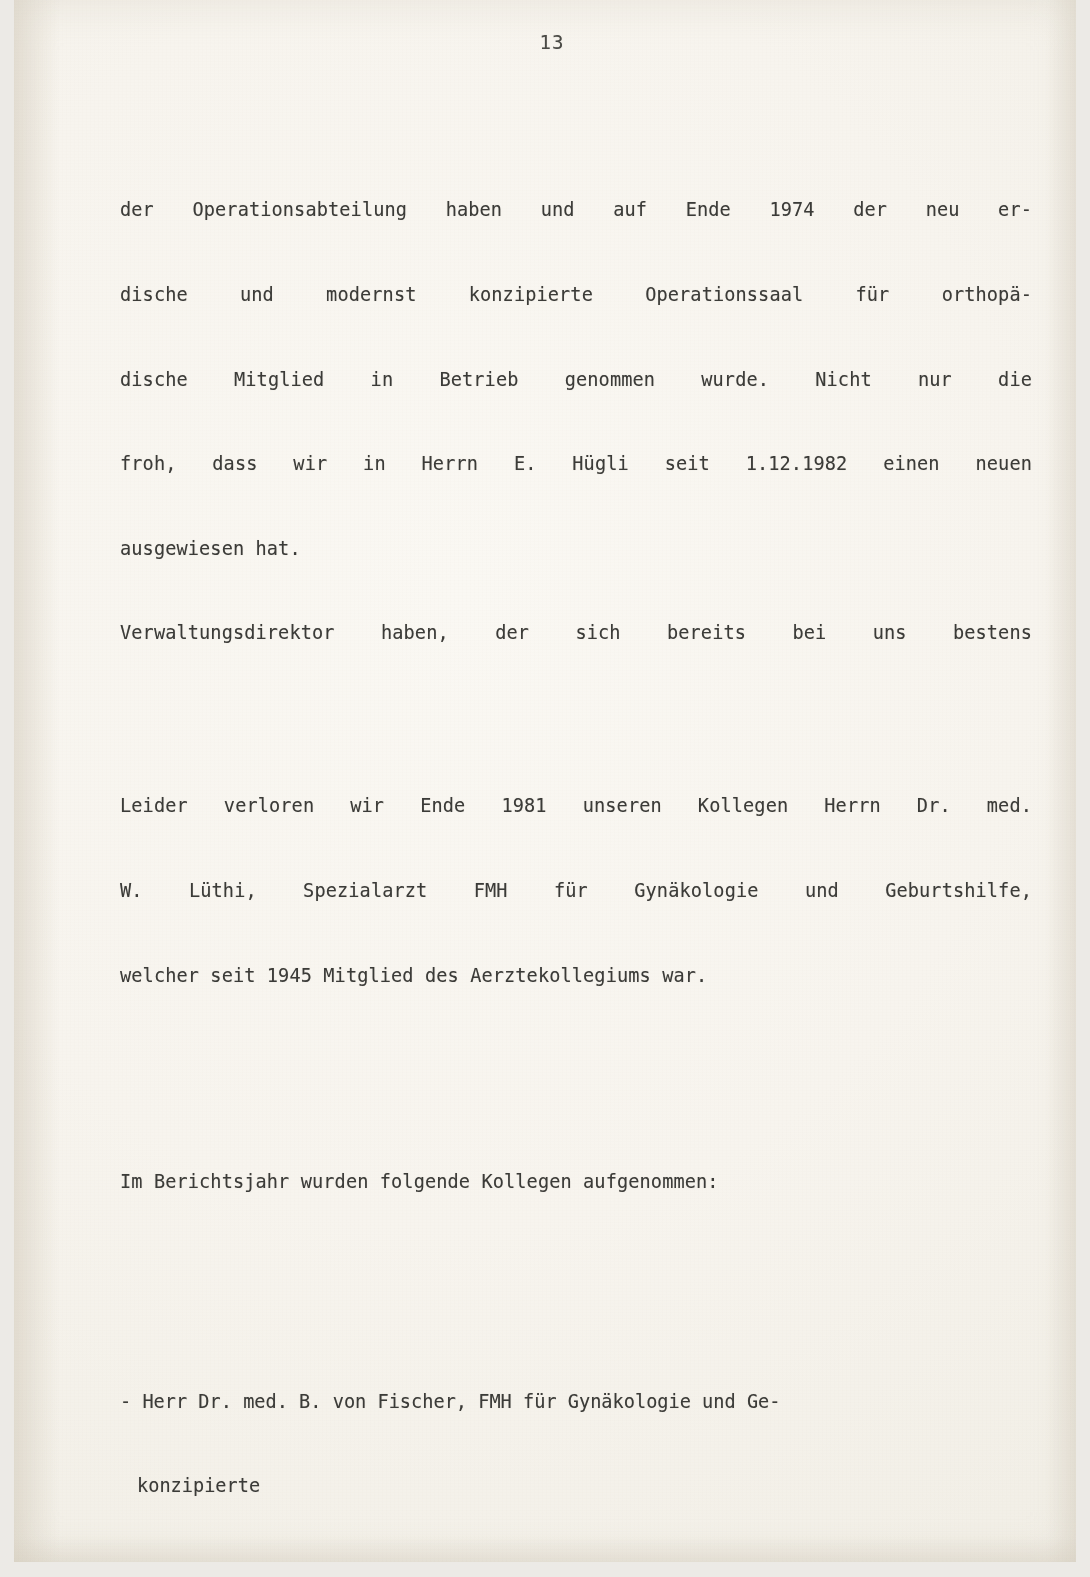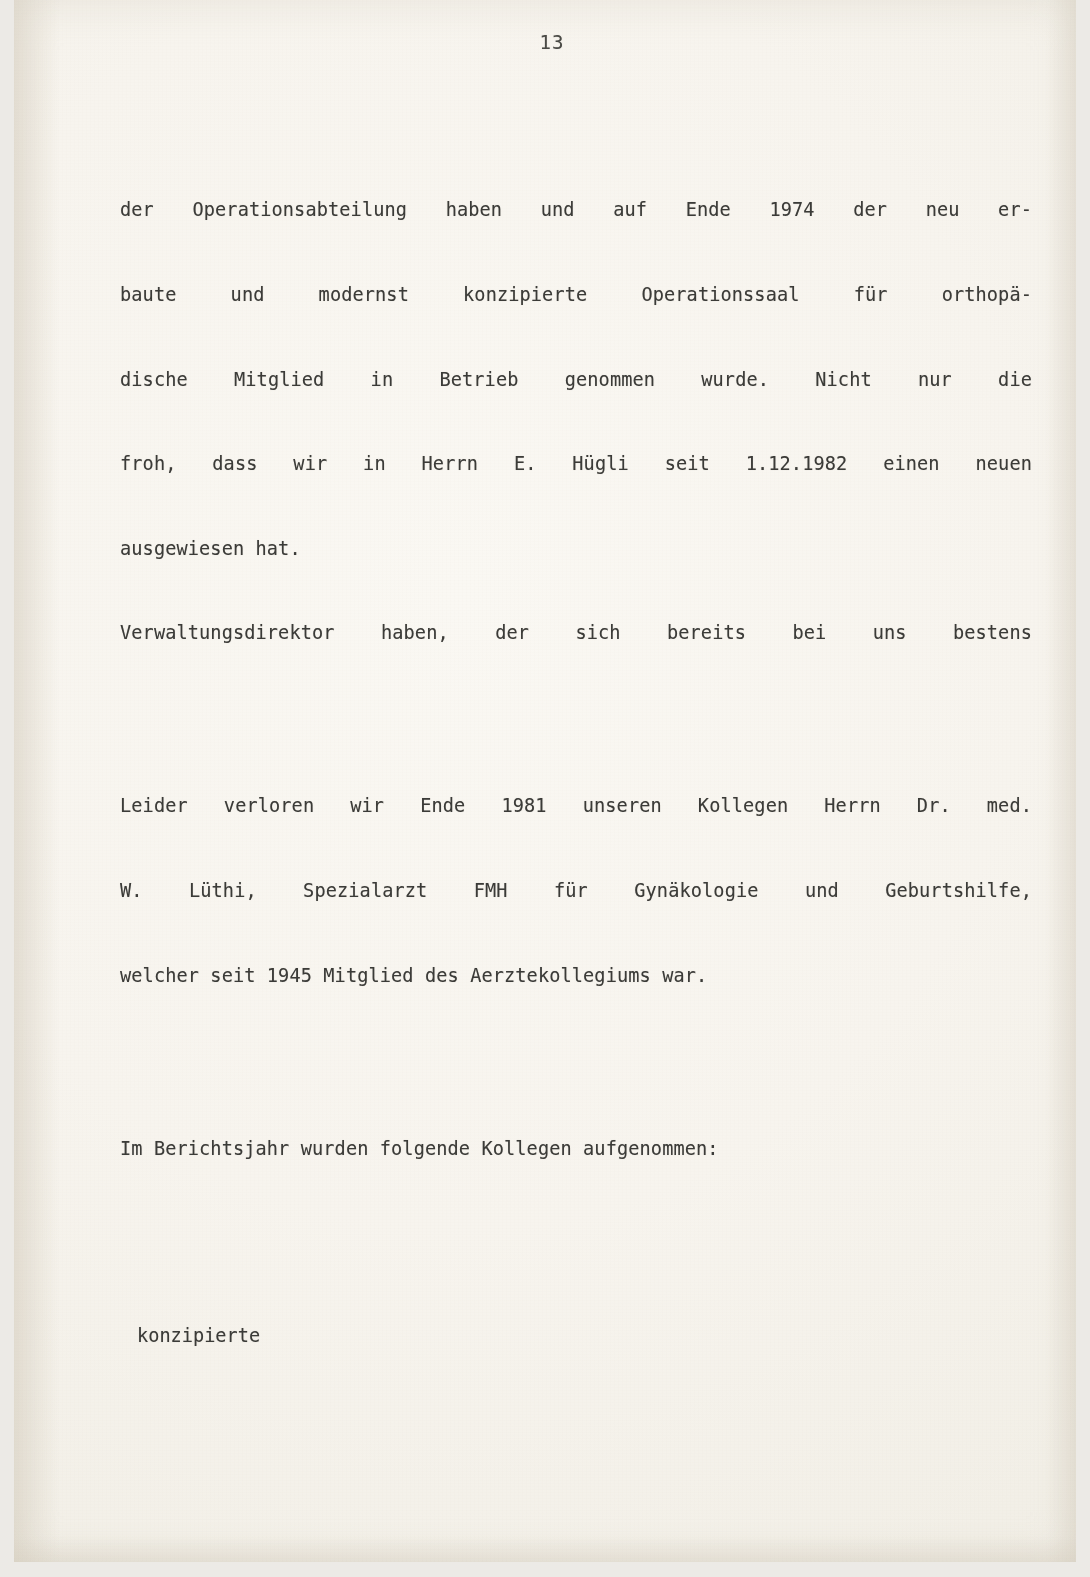--- a/index.html
+++ b/index.html
@@ -108,20 +108,21 @@
     text-align: justify;
     text-align-last: justify;
     white-space: pre;
   }
   .jline.last {
     text-align-last: left;
   }
   .jline.flush {
     text-align: left;
     text-align-last: left;
+    margin-top: 33px;
   }
 
   .para-gap { height: 32px; }
 
   .list-block { }
   .list-item {
     position: relative;
     font-size: 18.6px;
     line-height: 28.2px;
     color: #3b3b38;
@@ -149,21 +150,21 @@
     <div class="edge-shade-right"></div>
     <div class="edge-shade-bottom"></div>
     <div class="grain"></div>
 
     <div class="page-number">13</div>
 
     <div class="content">
 
       <p class="para">
         <span class="jline">der Operationsabteilung haben und auf Ende 1974 der neu er-</span>
-        <span class="jline">baute und modernst konzipierte Operationssaal für orthopä-</span>
+        <span class="jline">dische und modernst konzipierte Operationssaal für orthopä-</span>
         <span class="jline">dische Mitglied in Betrieb genommen wurde. Nicht nur die</span>
         <span class="jline">froh, dass wir in Herrn E. Hügli seit 1.12.1982 einen neuen</span>
         <span class="jline last">ausgewiesen hat.</span>
         <span class="jline">Verwaltungsdirektor haben, der sich bereits bei uns bestens</span>
       </p>
 
       <div class="para-gap"></div>
 
       <p class="para">
         <span class="jline">Leider verloren wir Ende 1981 unseren Kollegen Herrn Dr. med.</span>
@@ -175,20 +176,21 @@
 
       <p class="para">
         <span class="jline flush">Im Berichtsjahr wurden folgende Kollegen aufgenommen:</span>
       </p>
 
       <div style="height:46px"></div>
 
       <div class="list-block">
 
         <div class="list-item">
+          <span class="jline flush">- Herr Dr. med. B. von Fischer, FMH für Gynäkologie und Ge-</span>
           <span class="cont">konzipierte</span>
         </div>
 
       </div>
 
     </div>
   </div>
 </div>
 
 </body></html>

